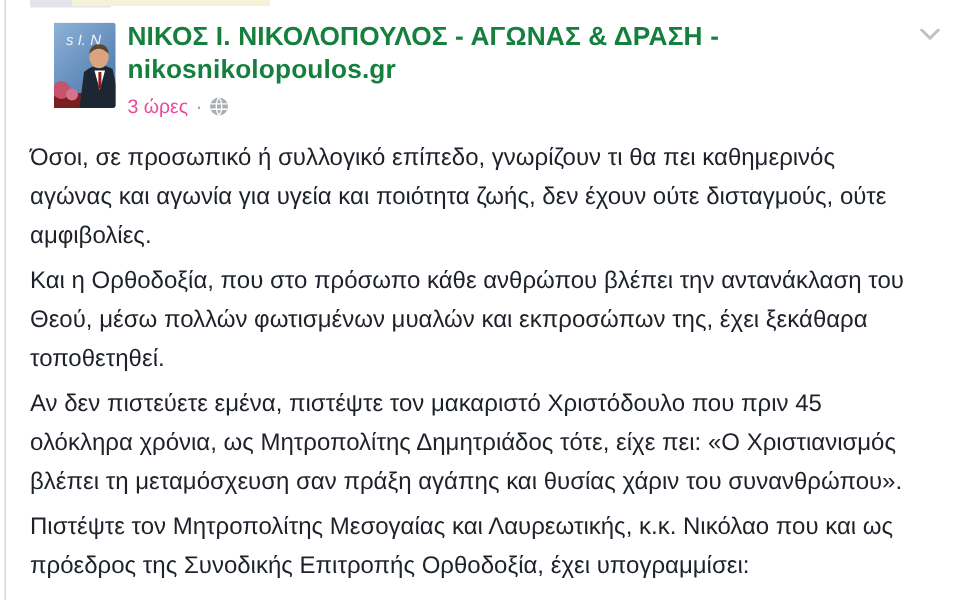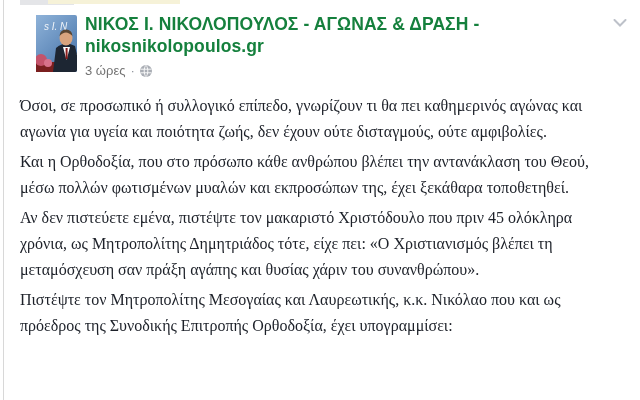--- a/index.html
+++ b/index.html
@@ -32,31 +32,31 @@
   .author {
     font-size: 17.5px; font-weight: bold; line-height: 22px;
     color: #15803d; text-decoration: none; cursor: pointer;
     letter-spacing: 0.1px;
   }
 
   .meta {
     margin-top: 6px; font-size: 13px; color: #90949c;
     display: flex; align-items: center; gap: 5px;
   }
-  .meta a { color: #737373; text-decoration: none; cursor: pointer; }
+  .meta a { color: #ec4899; text-decoration: none; cursor: pointer; }
   .globe { display: inline-block; line-height: 0; }
 
   .chevron-btn {
     position: absolute; top: 14px; right: 9px; width: 22px; height: 18px;
     background: none; border: none; cursor: pointer; line-height: 0;
   }
 
   .body-text {
     padding: 1px 14px 0 16px; max-width: 618px;
-    font-size: 16px; line-height: 26px; color: #1d2129; font-family: Liberation Serif, serif;
+    font-size: 16px; line-height: 26px; color: #1d2129;
   }
   .body-text p { margin: 0 0 4px 0; }
 </style>
 </head>
 <body>
 
 <div class="page">
   <article class="post">
 
     <div class="artifact-gray"></div>

